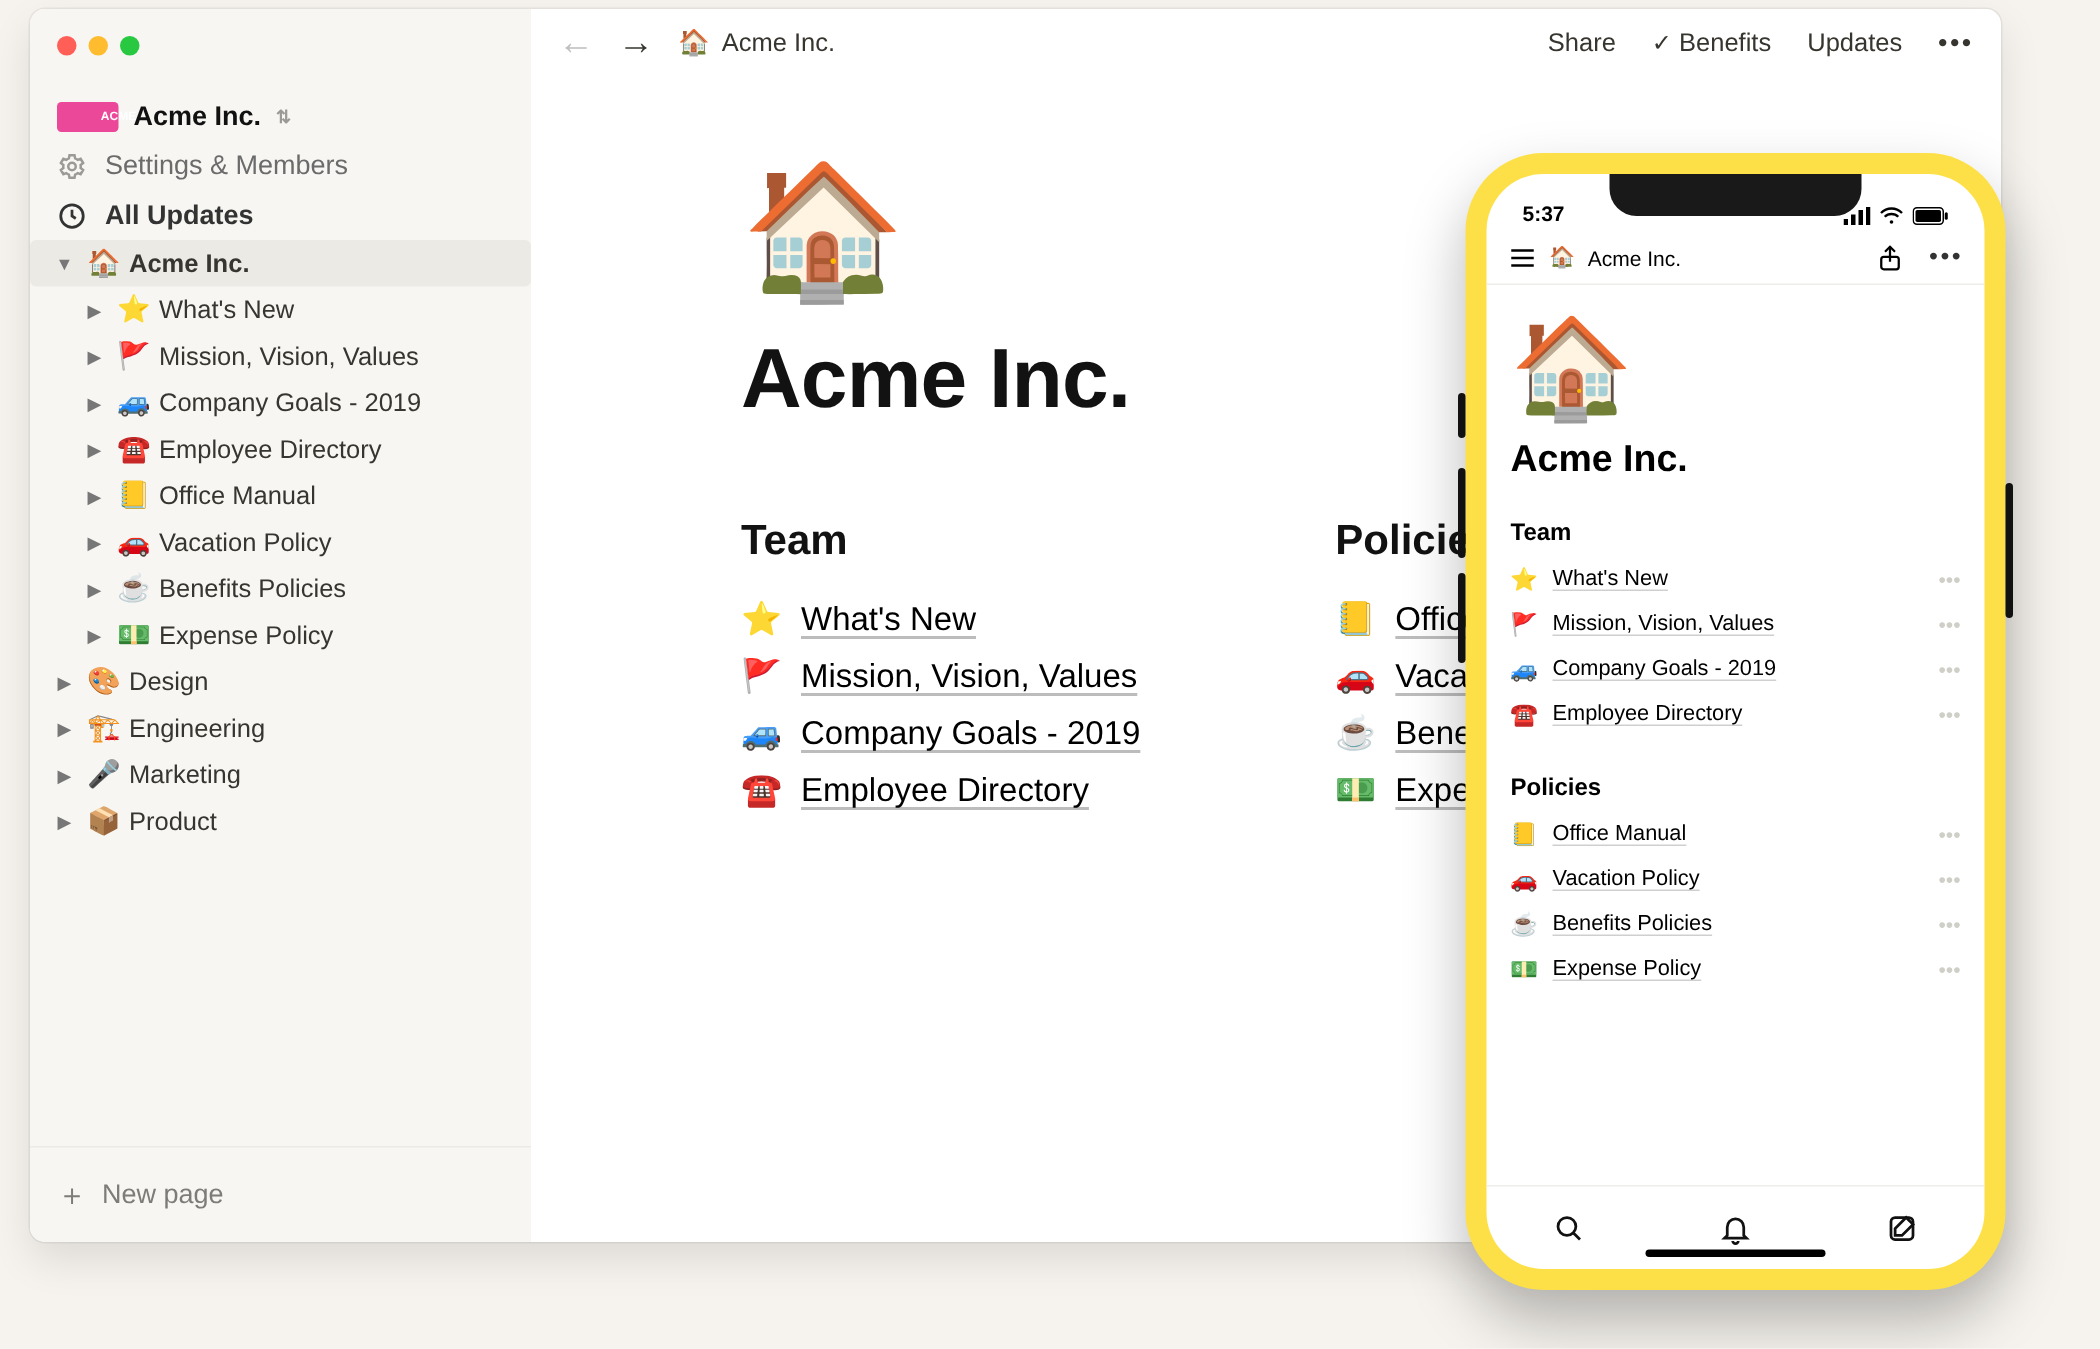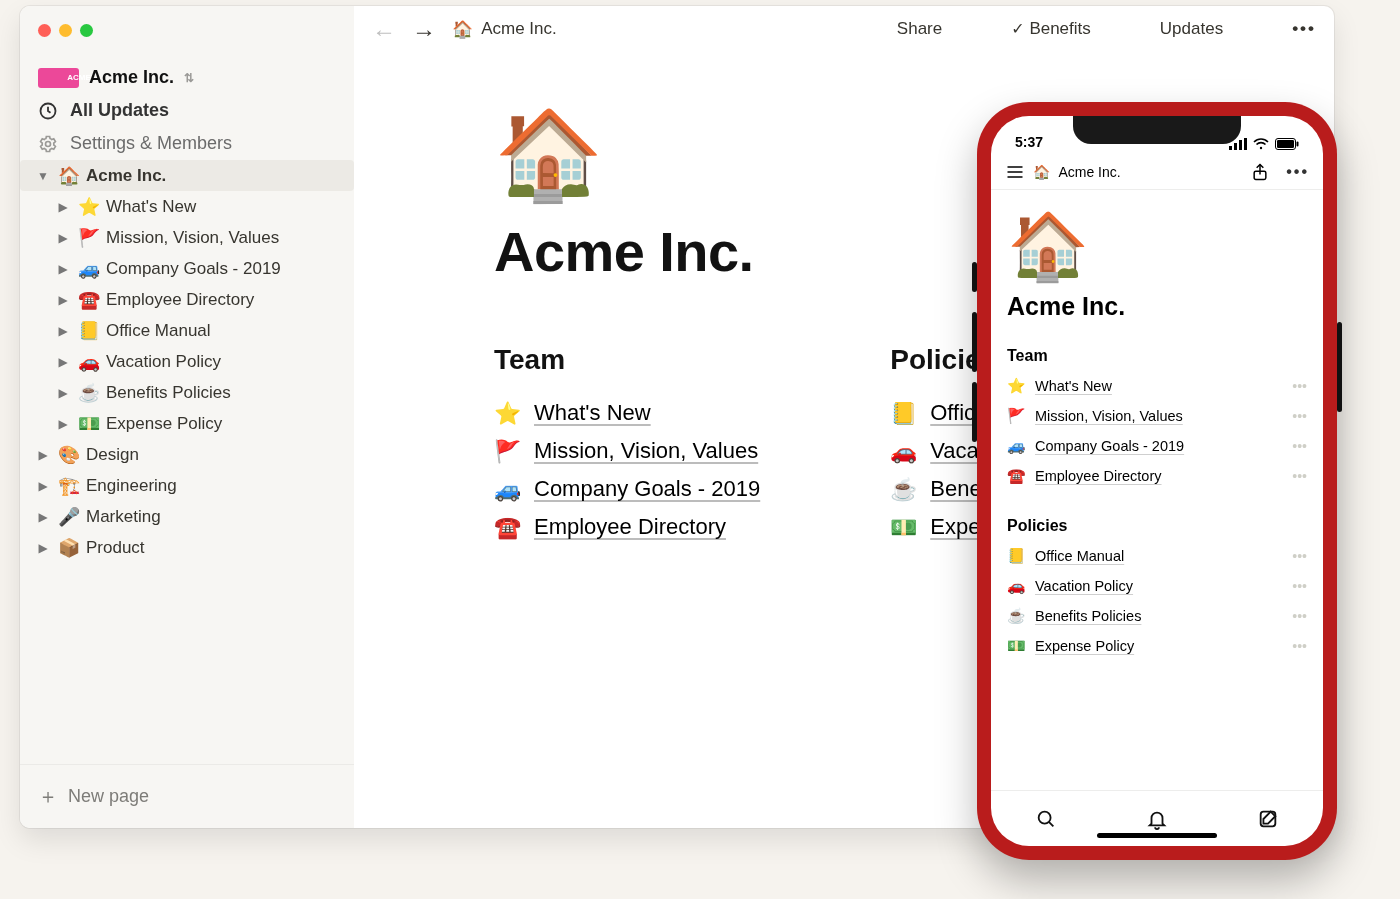--- a/index.html
+++ b/index.html
@@ -37,36 +37,36 @@
   .new-page-bar { border-top:1px solid #ebeae7; padding:18px 18px; display:flex; align-items:center; gap:10px; color:#7d7c78; font-size:18px; cursor:pointer; }
 
   
   .main { flex:1; display:flex; flex-direction:column; min-width:0; }
   .topbar { height:48px; display:flex; align-items:center; justify-content:space-between; padding:0 18px; font-size:17px; color:#37352f; }
   .topbar .left { display:flex; align-items:center; gap:16px; }
   .navbtn { color:#bfbfbf; font-size:24px; cursor:pointer; user-select:none; }
   .navbtn.active{ color:#37352f; }
   .breadcrumb-chip{ display:flex; align-items:center; gap:8px; }
   .topbar .right { display:flex; align-items:center; gap:24px; }
-  .topbar .right .item{ cursor:pointer;margin-left:45px; }
+  .topbar .right .item{ cursor:pointer; }
   .check{ font-size:16px; color:#37352f; }
 
   .doc { padding:60px 0 0 140px; overflow:hidden; height:100%; position:relative; }
   .doc .cover-emoji { font-size:88px; line-height:1; }
   .doc h1 { font-size:56px; font-weight:800; letter-spacing:-0.01em; margin-top:20px; color:#121212; }
   .doc .cols { display:flex; gap:130px; margin-top:60px; }
   .doc h2 { font-size:28px; font-weight:800; color:#121212; margin-bottom:18px; }
   .linkrow { display:flex; align-items:center; gap:14px; font-size:22px; padding:6px 0; }
   .linkrow .emj { font-size:22px; width:26px; }
   .linkrow .txt { text-decoration: underline; text-decoration-color:#bcbcbc; text-underline-offset:4px; cursor:pointer; white-space:nowrap; }
 
   
   .phone {
     position:absolute; left:977px; top:102px; width:360px; height:758px;
-    background:#b91c1c; border-radius:52px; box-shadow:0 20px 40px rgba(0,0,0,0.28);
+    background:#fde047; border-radius:52px; box-shadow:0 20px 40px rgba(0,0,0,0.28);
     padding:14px;
   }
   .phone .screen { width:100%; height:100%; background:#fff; border-radius:38px; overflow:hidden; position:relative; display:flex; flex-direction:column; }
   .phone .notch { position:absolute; top:0; left:50%; transform:translateX(-50%); width:168px; height:28px; background:#191919; border-bottom-left-radius:18px; border-bottom-right-radius:18px; z-index:10; }
   .phone .sidebtn { position:absolute; background:#111; border-radius:3px; }
   .phone .b1{ left:-5px; top:160px; width:5px; height:30px; }
   .phone .b2{ left:-5px; top:210px; width:5px; height:60px; }
   .phone .b3{ left:-5px; top:280px; width:5px; height:60px; }
   .phone .b4{ right:-5px; top:220px; width:5px; height:90px; }
   .phone .home-ind{ position:absolute; bottom:8px; left:50%; transform:translateX(-50%); width:120px; height:5px; background:#000; border-radius:3px; }
@@ -105,32 +105,32 @@
       <div class="dot green"></div>
     </div>
 
     <div class="ws-switch">
       <div class="badge">ACME</div>
       <span>Acme Inc.</span>
       <span class="chev">⇅</span>
     </div>
 
     <div class="side-link">
+      <svg viewBox="0 0 24 24" fill="none" stroke="#9b9a97" stroke-width="2">
+          <circle cx="12" cy="12" r="3"></circle>
+          <path d="M19 12a7 7 0 0 0-.1-1.2l2-1.6-2-3.4-2.4.9a7 7 0 0 0-2-1.2L14 3h-4l-.5 2.5a7 7 0 0 0-2 1.2l-2.4-.9-2 3.4 2 1.6A7 7 0 0 0 5 12a7 7 0 0 0 .1 1.2l-2 1.6 2 3.4 2.4-.9a7 7 0 0 0 2 1.2L10 21h4l.5-2.5a7 7 0 0 0 2-1.2l2.4.9 2-3.4-2-1.6c.06-.4.1-.8.1-1.2z"></path>
+        </svg>
+      <span>Settings &amp; Members</span>
+    </div>
+    <div class="side-link">
       <svg viewBox="0 0 24 24" fill="none" stroke="#333" stroke-width="2.2">
           <circle cx="12" cy="12" r="9"></circle>
           <path d="M12 7v5l3 2"></path>
         </svg>
       <strong>All Updates</strong>
-    </div>
-    <div class="side-link">
-      <svg viewBox="0 0 24 24" fill="none" stroke="#9b9a97" stroke-width="2">
-          <circle cx="12" cy="12" r="3"></circle>
-          <path d="M19 12a7 7 0 0 0-.1-1.2l2-1.6-2-3.4-2.4.9a7 7 0 0 0-2-1.2L14 3h-4l-.5 2.5a7 7 0 0 0-2 1.2l-2.4-.9-2 3.4 2 1.6A7 7 0 0 0 5 12a7 7 0 0 0 .1 1.2l-2 1.6 2 3.4 2.4-.9a7 7 0 0 0 2 1.2L10 21h4l.5-2.5a7 7 0 0 0 2-1.2l2.4.9 2-3.4-2-1.6c.06-.4.1-.8.1-1.2z"></path>
-        </svg>
-      <span>Settings &amp; Members</span>
     </div>
 
 
     <div class="tree">
       <div class="node selected">
         <span class="disclosure">▼</span>
         <span class="emoji">🏠</span>
         <span>Acme Inc.</span>
       </div>
       <div class="child">

